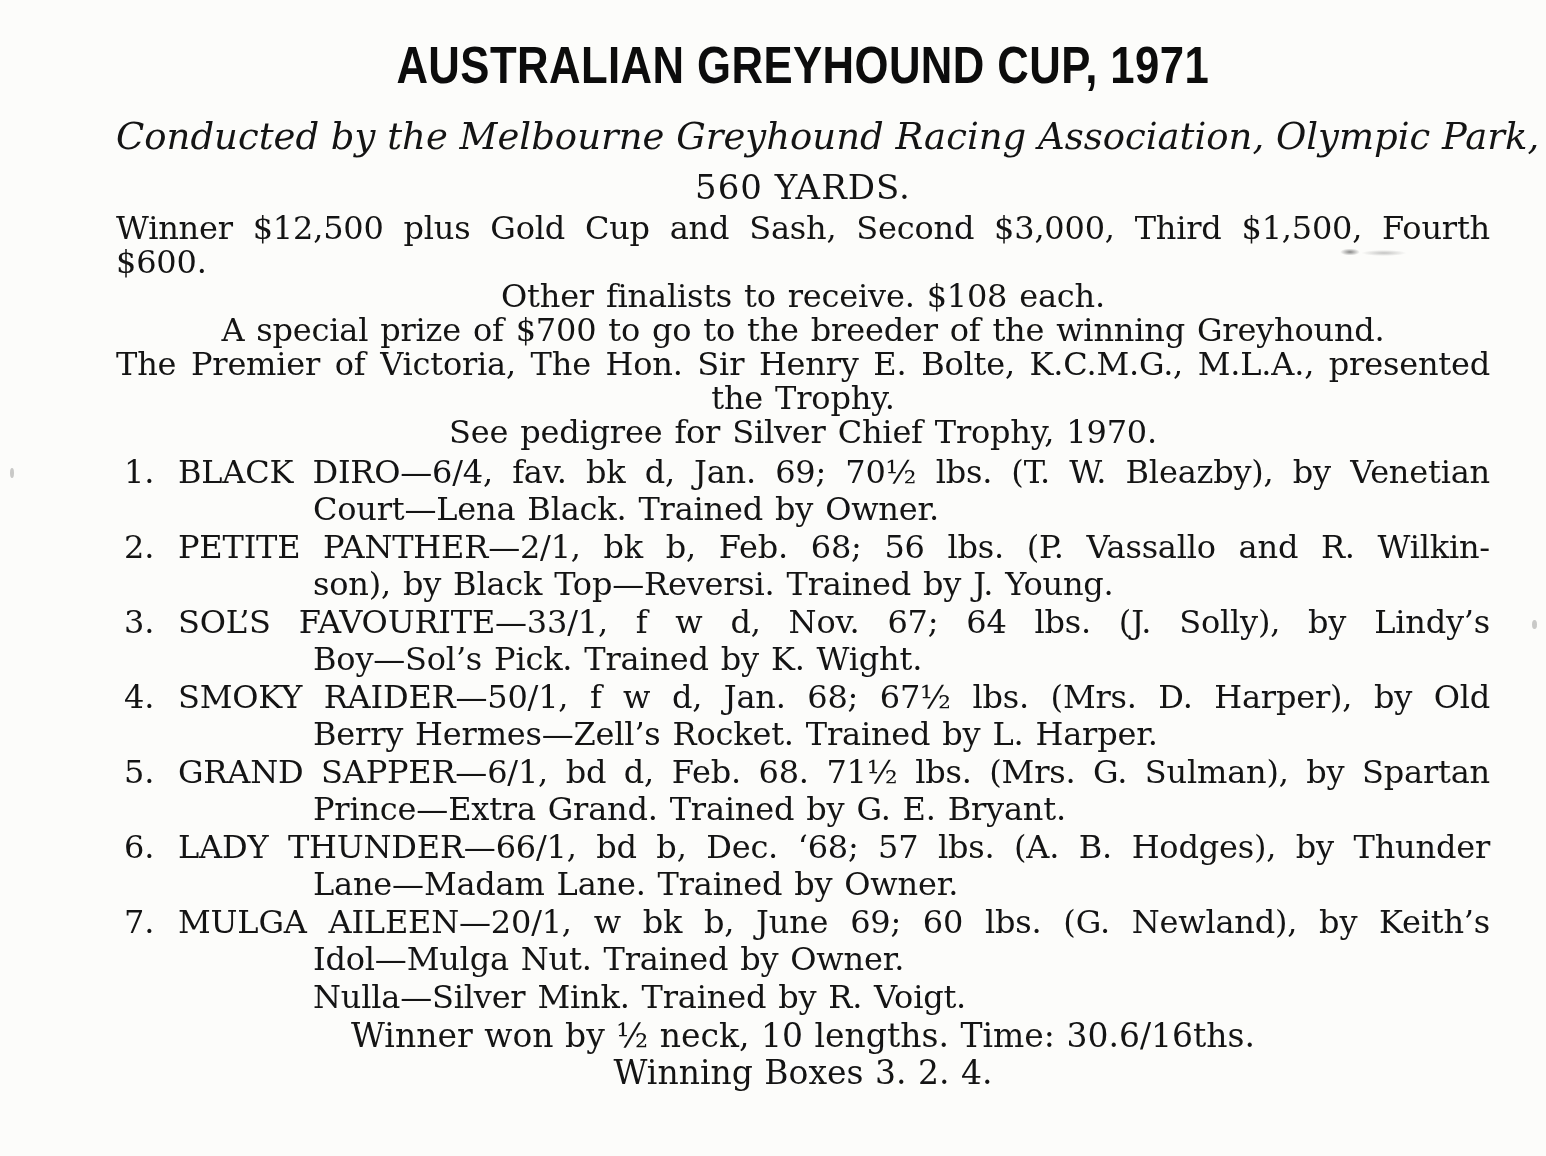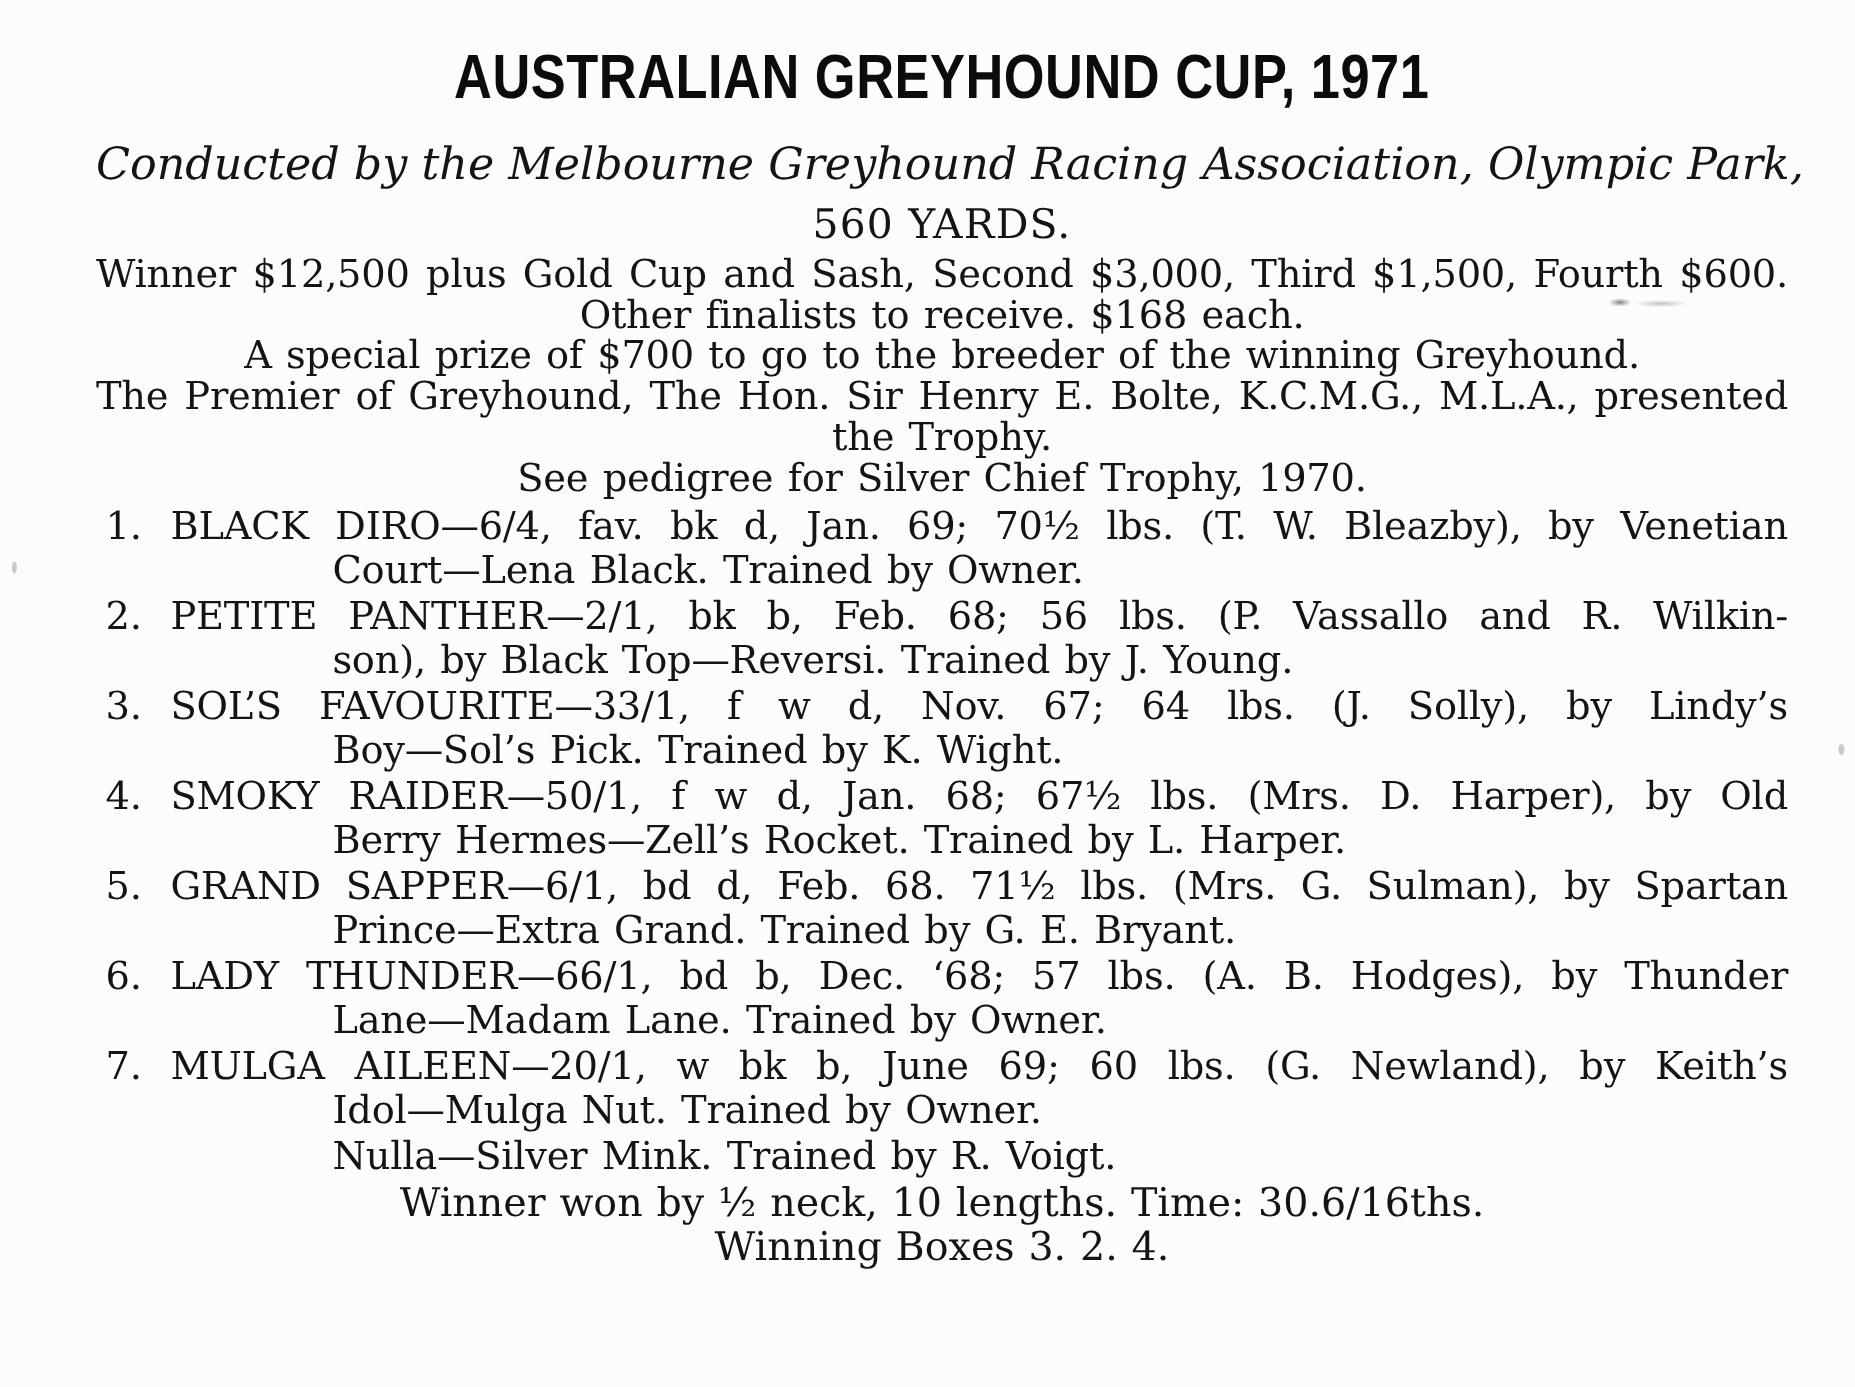--- a/index.html
+++ b/index.html
@@ -7,21 +7,21 @@
   .page{
     position:relative;
     width:1546px; height:1156px;
     box-sizing:border-box;
     margin:0 auto;
     background:var(--paper);
     color:var(--ink);
     font-family:"DejaVu Serif","Liberation Serif",serif;
     overflow:hidden;
   }
-  .col{ padding:0 56px 0 80px; }
+  .col{ padding:0 56px 0 116px; }
 
   .title-row{ text-align:center; margin-top:40px; height:52px; }
   .title{
     display:inline-block;
     font-family:"Liberation Sans",sans-serif;
     font-weight:bold;
     font-size:52px; line-height:50px;
     letter-spacing:0.5px;
     transform:scaleX(0.84);
     transform-origin:center;
@@ -72,23 +72,23 @@
     </div>
 
     <div class="subtitle">
       <div class="sub-line">Conducted by the Melbourne Greyhound Racing Association, Olympic Park,</div>
     </div>
 
     <div class="distance">560 YARDS.</div>
 
     <div class="info">
       <div class="info-line just">Winner $12,500 plus Gold Cup and Sash, Second $3,000, Third $1,500, Fourth $600.</div>
-      <div class="info-line cent">Other finalists to receive. $168 each.</div>
+      <div class="info-line cent">Other finalists to receive. $108 each.</div>
       <div class="info-line cent">A special prize of $700 to go to the breeder of the winning Greyhound.</div>
-      <div class="info-line just">The Premier of Greyhound, The Hon. Sir Henry E. Bolte, K.C.M.G., M.L.A., presented</div>
+      <div class="info-line just">The Premier of Victoria, The Hon. Sir Henry E. Bolte, K.C.M.G., M.L.A., presented</div>
       <div class="info-line cent">the Trophy.</div>
       <div class="info-line cent">See pedigree for Silver Chief Trophy, 1970.</div>
     </div>
 
     <div class="entries">
 
       <div class="entry">
         <div class="entry-line1">
           <span class="entry-num">1.</span>
           <span class="entry-l1">BLACK DIRO—6/4, fav. bk d, Jan. 69; 70½ lbs. (T. W. Bleazby), by Venetian</span>

